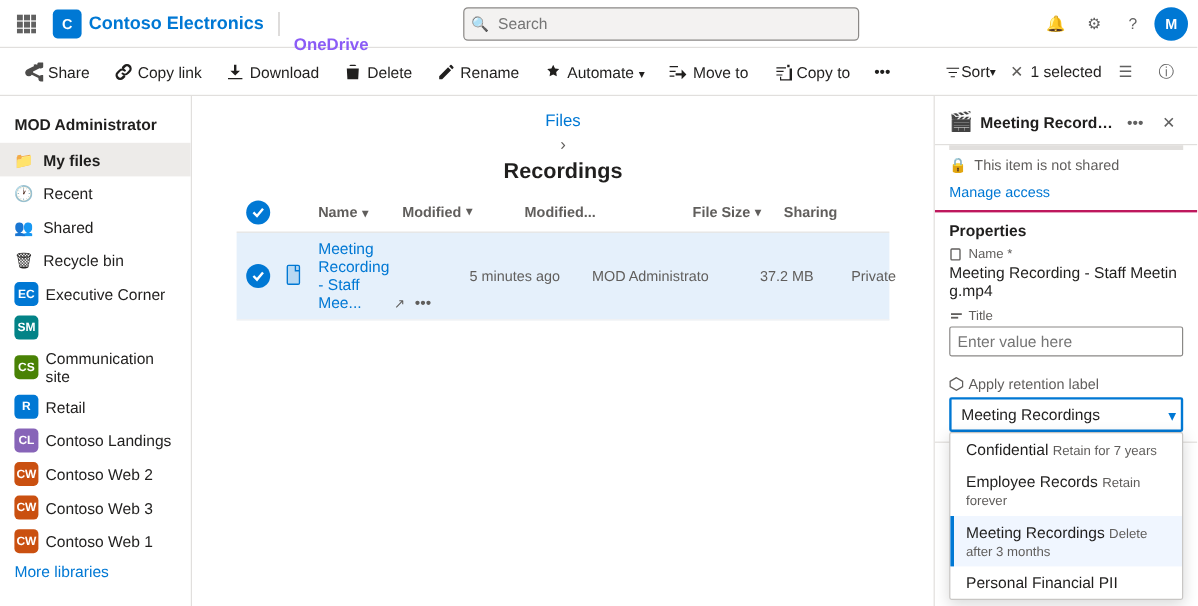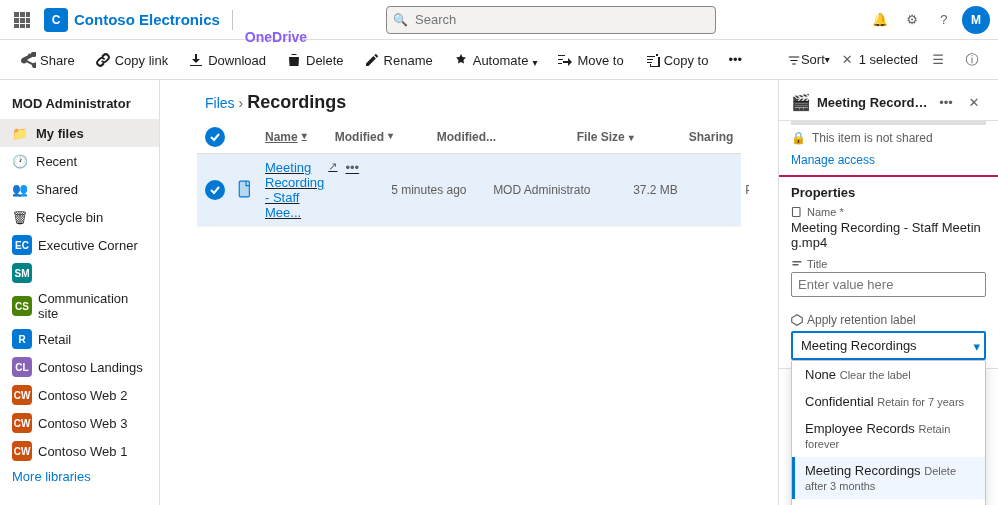--- a/index.html
+++ b/index.html
@@ -35,34 +35,34 @@
     .sidebar-item { display: flex; align-items: center; gap: 8px; padding: 6px 12px; cursor: pointer; color: #201f1e; font-size: 13px; border-radius: 0; }
     .sidebar-item.active { background: #edebe9; font-weight: 600; }
     .sidebar-item .s-icon { width: 16px; height: 16px; display: flex; align-items: center; justify-content: center; flex-shrink: 0; }
     .sidebar-section-label { padding: 8px 12px 4px; font-size: 11px; font-weight: 600; color: #605e5c; text-transform: uppercase; letter-spacing: 0.5px; }
     .sidebar-lib-item { display: flex; align-items: center; gap: 6px; padding: 4px 12px; cursor: pointer; font-size: 13px; color: #201f1e; }
     .lib-avatar { width: 20px; height: 20px; border-radius: 4px; display: flex; align-items: center; justify-content: center; color: #fff; font-size: 10px; font-weight: 700; flex-shrink: 0; }
     .sidebar-link { padding: 4px 12px; font-size: 13px; color: #0078d4; cursor: pointer; display: block; }
 
     
     .content { flex: 1; overflow-y: auto; display: flex; flex-direction: column; }
-    .breadcrumb { display: flex; align-items: center; gap: 4px; padding: 12px 16px 8px; font-size: 14px; }
+    .breadcrumb { display: flex; align-items: center; gap: 4px; padding: 12px 16px 8px; font-size: 14px; flex-direction: column; }
     .breadcrumb a { color: #0078d4; cursor: pointer; text-decoration: none; }
     .breadcrumb-sep { color: #605e5c; }
     .breadcrumb-current { font-size: 18px; font-weight: 600; color: #201f1e; text-align: center; }
 
     
     .file-list { flex: 1; padding: 0 8px; }
     .file-list-header { display: flex; align-items: center; padding: 6px 8px; border-bottom: 1px solid #e1dfdd; color: #605e5c; font-size: 12px; font-weight: 600; }
     .col-check { width: 32px; flex-shrink: 0; }
     .col-icon { width: 28px; flex-shrink: 0; }
-    .col-name { flex: 1; display: flex; align-items: flex-start; gap: 4px; cursor: pointer; text-decoration: underline; }
+    .col-name { flex: 1; display: flex; align-items: flex-end; gap: 4px; cursor: pointer; }
     .col-modified { width: 130px; flex-shrink: 0; display: flex; align-items: flex-start; gap: 4px; cursor: pointer; padding-left: 28px; }
     .col-modifiedby { width: 140px; flex-shrink: 0; display: flex; align-items: center; gap: 4px; }
-    .col-size { width: 112px; flex-shrink: 0; display: flex; align-items: center; gap: 4px; cursor: pointer; }
+    .col-size { width: 76px; flex-shrink: 0; display: flex; align-items: center; gap: 4px; cursor: pointer; }
     .col-sharing { width: 80px; flex-shrink: 0; }
     .file-row { display: flex; align-items: center; padding: 6px 8px; border-bottom: 1px solid #f3f2f1; cursor: pointer; }
     .file-row:hover, .file-row.selected { background: #f3f2f1; }
     .file-row.selected { background: #e5f0fb; }
     .file-name { font-size: 13px; color: #0078d4; font-weight: 500; }
     .file-meta { font-size: 12px; color: #605e5c; }
     .check-circle { width: 20px; height: 20px; border-radius: 50%; background: #0078d4; display: flex; align-items: center; justify-content: center; }
     .check-circle svg { width: 12px; height: 12px; }
 
     
@@ -362,24 +362,20 @@
         <svg width="12" height="12" viewBox="0 0 16 16" fill="#605e5c">
             <path d="M8 1L1 5v6l7 4 7-4V5L8 1z" stroke="#605e5c" fill="none" stroke-width="1.5"></path>
           </svg>
         <span>Apply retention label</span>
       </div>
       <div class="dropdown-container">
         <div class="dropdown-select">Meeting Recordings</div>
         <span class="dropdown-arrow">▾</span>
         <div class="dropdown-menu">
           <div class="dropdown-item">
-            <span class="item-main">None</span>
-            <span style="font-size:11px; color:#605e5c;"> </span><span class="item-sub">Clear the label</span>
-          </div>
-          <div class="dropdown-item">
             <span class="item-main">Confidential</span>
             <span> </span><span class="item-sub">Retain for 7 years</span>
           </div>
           <div class="dropdown-item">
             <span class="item-main">Employee Records</span>
             <span> </span><span class="item-sub">Retain forever</span>
           </div>
           <div class="dropdown-item active">
             <span class="item-main">Meeting Recordings</span>
             <span> </span><span class="item-sub">Delete after 3 months</span>

